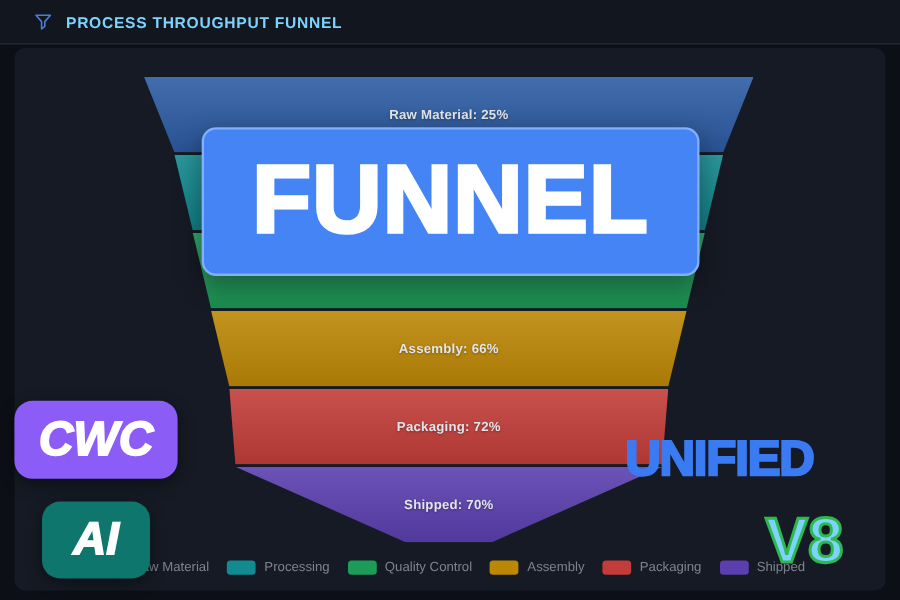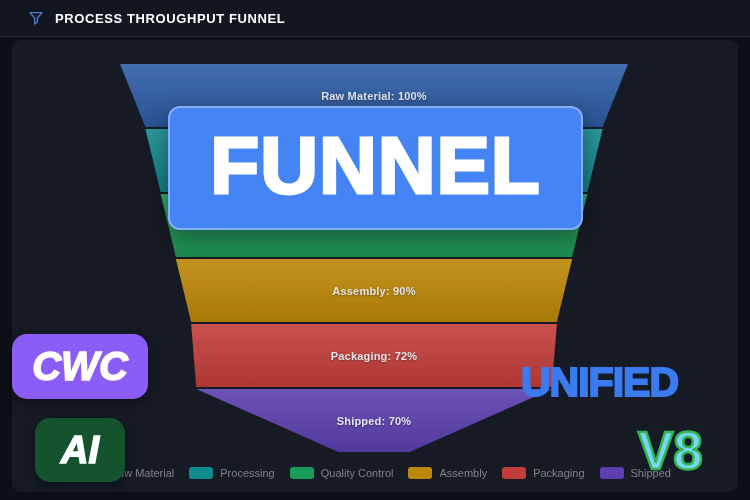--- a/index.html
+++ b/index.html
@@ -11,21 +11,21 @@
   }
   
   .header{
     position:absolute;left:0;top:0;width:750px;height:36px;
     background:#12161f;border-bottom:1px solid #232b3a;
     display:flex;align-items:center;
   }
   .header .f-icon{margin-left:28px;width:16px;height:16px;flex:0 0 auto;}
   .header .title{
     margin-left:11px;font-size:13px;font-weight:700;letter-spacing:.6px;
-    color:#ffffff;
+    color:#7dd3fc;
   }
   
   .panel{
     position:absolute;left:12px;top:40px;width:726px;height:452px;
     background:#151a24;border-radius:9px;
   }
   .funnel{position:absolute;left:108px;top:24px;width:508px;height:391px;}
   .band{
     position:absolute;left:0;width:508px;
     display:flex;align-items:center;justify-content:center;
@@ -74,26 +74,26 @@
 <div class="header">
   <svg class="f-icon" viewBox="0 0 24 24" fill="none" stroke="#4a7ed2" stroke-width="2" stroke-linejoin="round">
     <path d="M3 4h18l-7 8v6l-4 3v-9L3 4z"></path>
   </svg>
   <span class="title">PROCESS THROUGHPUT FUNNEL</span>
 </div>
 
 <div class="panel">
   <div class="funnel">
       <div class="band" style="top: 0px; height: 63px; background: linear-gradient(rgba(255, 255, 255, 0.1), rgba(0, 0, 0, 0.1)) rgb(45, 92, 163); clip-path: polygon(0px 0px, 508px 0px, 482.6px 63px, 25.4px 63px);">
-        <span class="band-label">Raw Material: 100%</span>
+        <span class="band-label">Raw Material: 25%</span>
       </div>
       <div class="band" style="top: 65px; height: 63px; background: linear-gradient(rgba(255, 255, 255, 0.1), rgba(0, 0, 0, 0.1)) rgb(18, 139, 144); clip-path: polygon(25.4px 0px, 482.6px 0px, 467.36px 63px, 40.64px 63px);"></div>
       <div class="band" style="top: 130px; height: 63px; background: linear-gradient(rgba(255, 255, 255, 0.1), rgba(0, 0, 0, 0.1)) rgb(29, 155, 88); clip-path: polygon(40.64px 0px, 467.36px 0px, 452.12px 63px, 55.88px 63px);"></div>
       <div class="band" style="top: 195px; height: 63px; background: linear-gradient(rgba(255, 255, 255, 0.1), rgba(0, 0, 0, 0.1)) rgb(189, 135, 6); clip-path: polygon(55.88px 0px, 452.12px 0px, 436.88px 63px, 71.12px 63px);">
-        <span class="band-label">Assembly: 90%</span>
+        <span class="band-label">Assembly: 66%</span>
       </div>
       <div class="band" style="top: 260px; height: 63px; background: linear-gradient(rgba(255, 255, 255, 0.1), rgba(0, 0, 0, 0.1)) rgb(194, 61, 57); clip-path: polygon(71.12px 0px, 436.88px 0px, 431.8px 63px, 76.2px 63px);">
         <span class="band-label">Packaging: 72%</span>
       </div>
       <div class="band" style="top: 325px; height: 63px; background: linear-gradient(rgba(255, 255, 255, 0.1), rgba(0, 0, 0, 0.1)) rgb(91, 63, 174); clip-path: polygon(76.2px 0px, 431.8px 0px, 289.56px 63px, 218.44px 63px);">
         <span class="band-label">Shipped: 70%</span>
       </div>
     </div>
   <div class="overlay" style="background: rgb(68, 132, 244);">
     <span>FUNNEL</span>
@@ -122,17 +122,17 @@
       <div class="legend-item">
         <span class="legend-swatch" style="background: rgb(91, 63, 174);"></span>
         <span class="legend-label">Shipped</span>
       </div>
     </div>
 </div>
 
 <div class="badge cwc" style="background: rgb(139, 92, 246);">
   <span>CWC</span>
 </div>
-<div class="badge ai" style="background: #14532d;">
+<div class="badge ai" style="background: #0f766e;">
   <span>AI</span>
 </div>
 <div class="wm unified" style="color: rgb(58, 123, 242);">UNIFIED</div>
 <div class="wm v8" style="color: #7dd3fc;">V8</div>
 
 </body></html>

